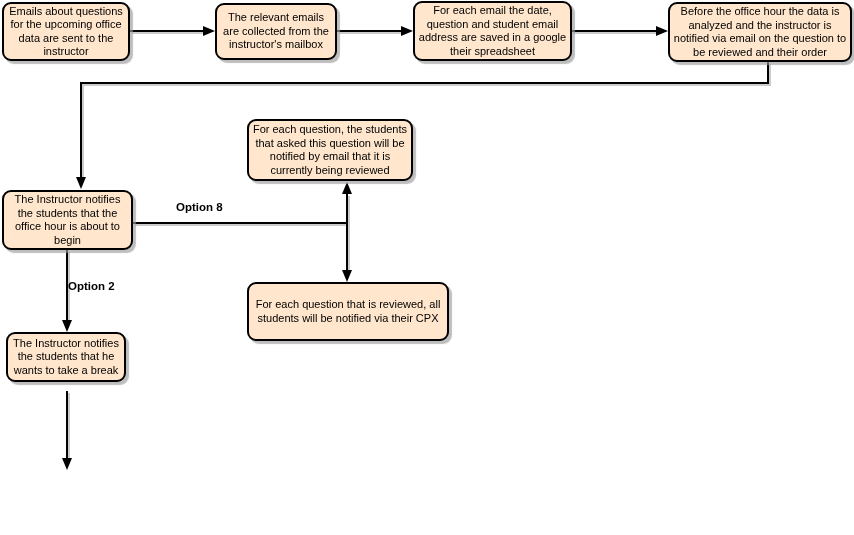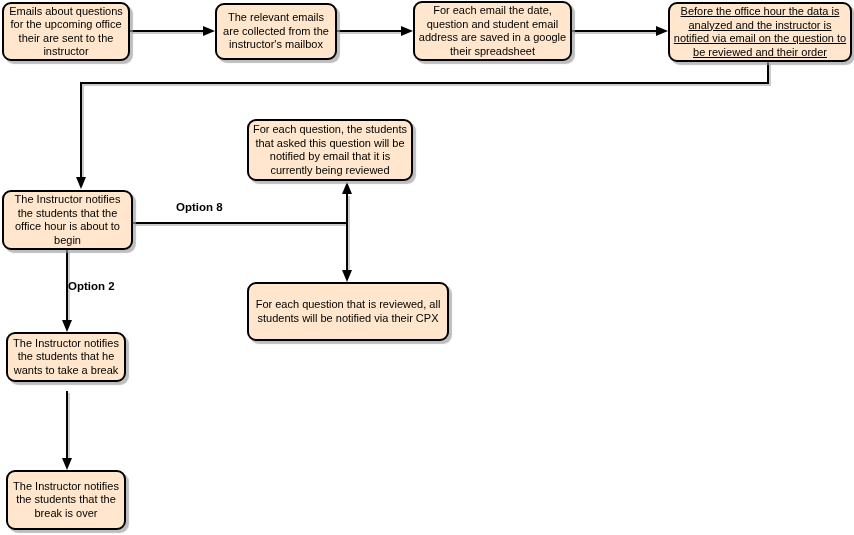--- a/index.html
+++ b/index.html
@@ -42,21 +42,21 @@
     position: absolute;
     font-size: 11.5px;
     font-weight: bold;
     color: #000000;
     white-space: nowrap;
   }
   
   .n1 { left: 2px;   top: 2px;   width: 128px; height: 59px; }
   .n2 { left: 215px; top: 3px;   width: 122px; height: 57px; }
   .n3 { left: 413px; top: 1px;   width: 159px; height: 60px; }
-  .n4 { left: 668px; top: 2px;   width: 184px; height: 60px; text-decoration: underline; }
+  .n4 { left: 668px; top: 2px;   width: 184px; height: 60px; }
   .n5 { left: 247px; top: 119px; width: 166px; height: 62px; }
   .n6 { left: 2px;   top: 190px; width: 131px; height: 60px; }
   .n7 { left: 247px; top: 282px; width: 202px; height: 59px; }
   .n8 { left: 6px;   top: 332px; width: 120px; height: 50px; }
   .n9 { left: 6px;   top: 470px; width: 120px; height: 60px; }
   .lbl-option1 { left: 176px; top: 201px; }
   .lbl-option2 { left: 68px;  top: 280px; }
 </style>
 </head>
 <body>
@@ -93,21 +93,21 @@
       <polygon points="668,31 656,26 656,36"></polygon>
       <polygon points="81,189 76,177 86,177"></polygon>
       <polygon points="347,182 342,194 352,194"></polygon>
       <polygon points="347,282 342,270 352,270"></polygon>
       <polygon points="67,332 62,320 72,320"></polygon>
       <polygon points="67,470 62,458 72,458"></polygon>
     </g>
   </svg>
 
   <div class="node n1">
-    <span>Emails about questions for the upcoming office their are sent to the instructor</span>
+    <span>Emails about questions for the upcoming office data are sent to the instructor</span>
   </div>
   <div class="node n2">
     <span>The relevant emails are collected from the instructor's mailbox</span>
   </div>
   <div class="node n3">
     <span>For each email the date, question and student email address are saved in a google their spreadsheet</span>
   </div>
   <div class="node n4">
     <span>Before the office hour the data is analyzed and the instructor is notified via email on the question to be reviewed and their order</span>
   </div>
@@ -116,20 +116,17 @@
   </div>
   <div class="node n6">
     <span>The Instructor notifies the students that the office hour is about to begin</span>
   </div>
   <div class="node n7">
     <span>For each question that is reviewed, all students will be notified via their CPX</span>
   </div>
   <div class="node n8">
     <span>The Instructor notifies the students that he wants to take a break</span>
   </div>
-  <div class="node n9">
-    <span>The Instructor notifies the students that the break is over</span>
-  </div>
 
   <div class="edge-label lbl-option1">Option 8</div>
   <div class="edge-label lbl-option2">Option 2</div>
 
 </div>
 
 </body></html>

